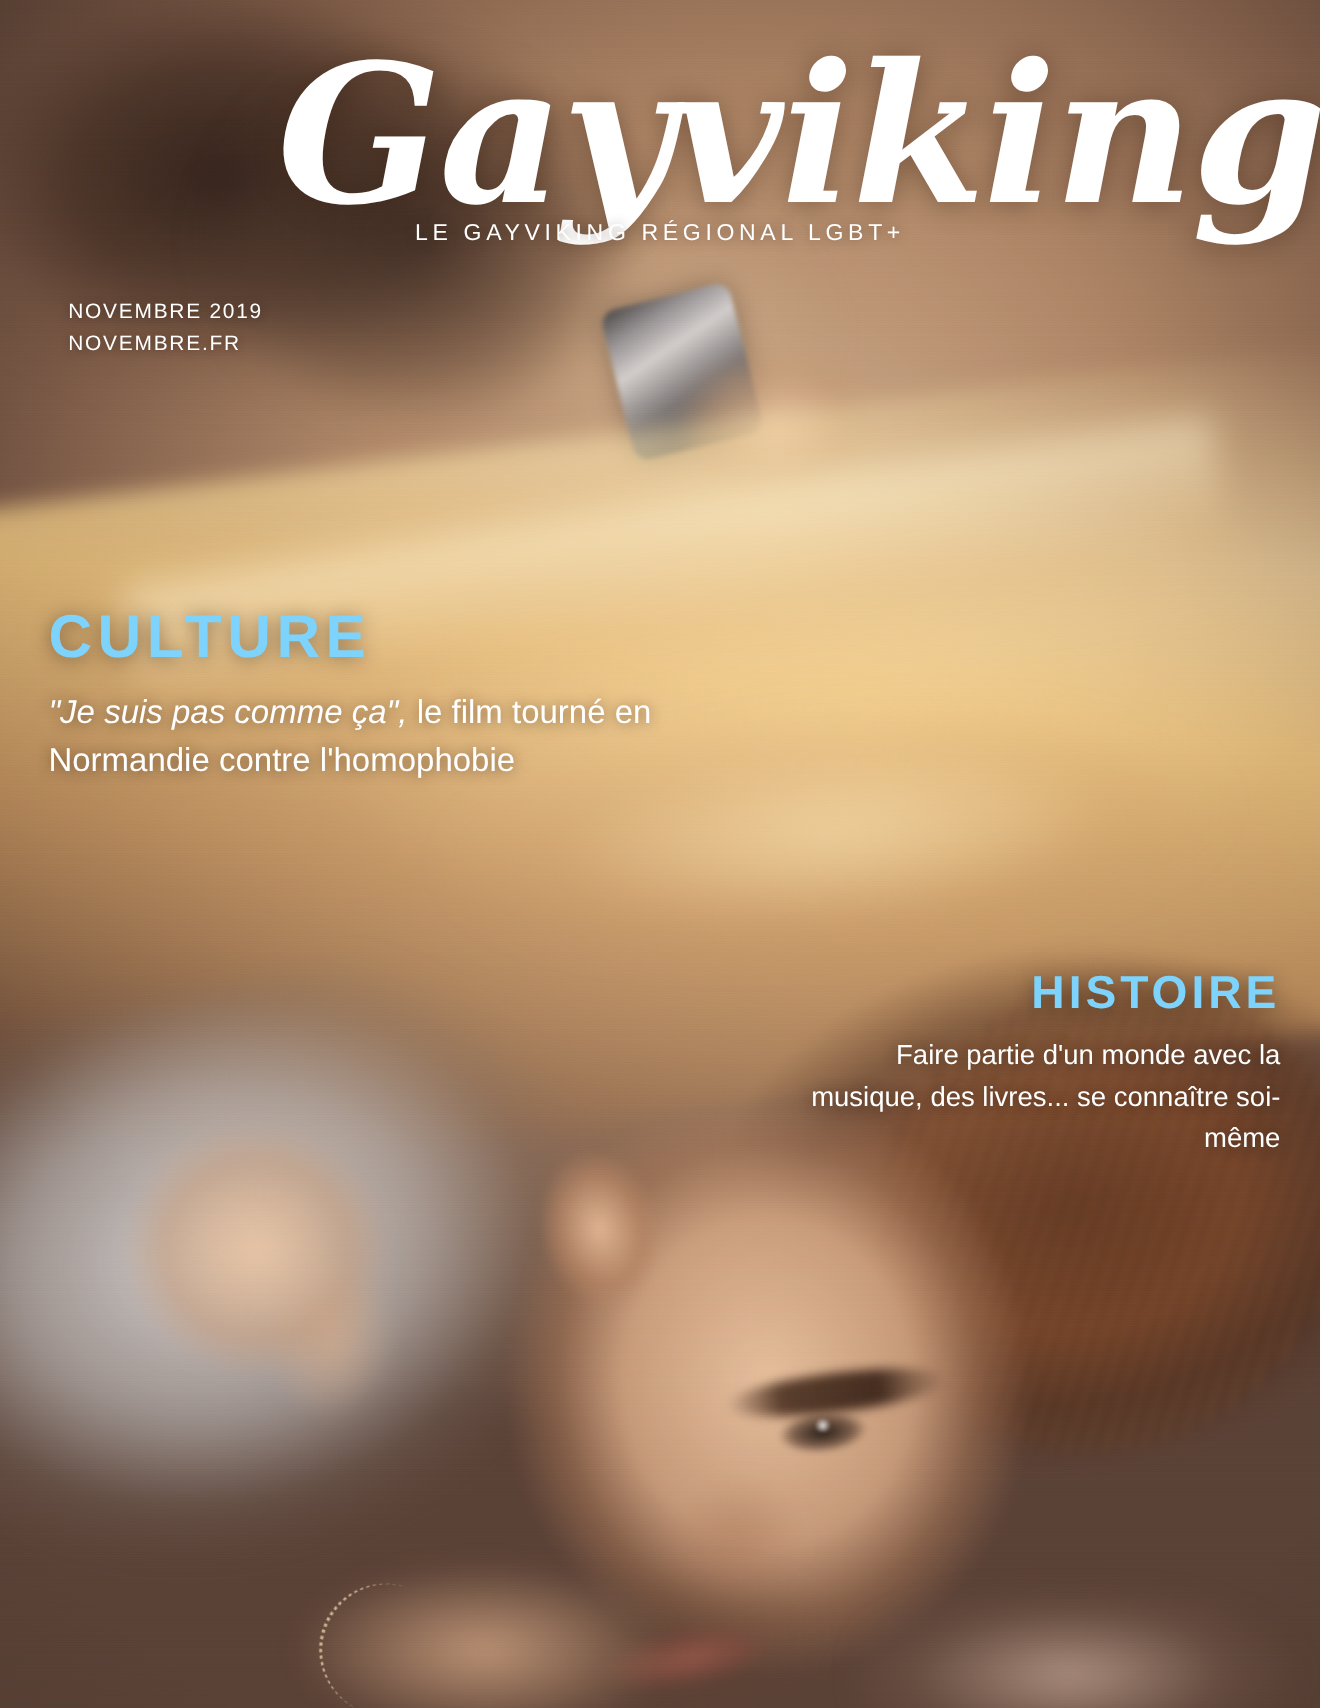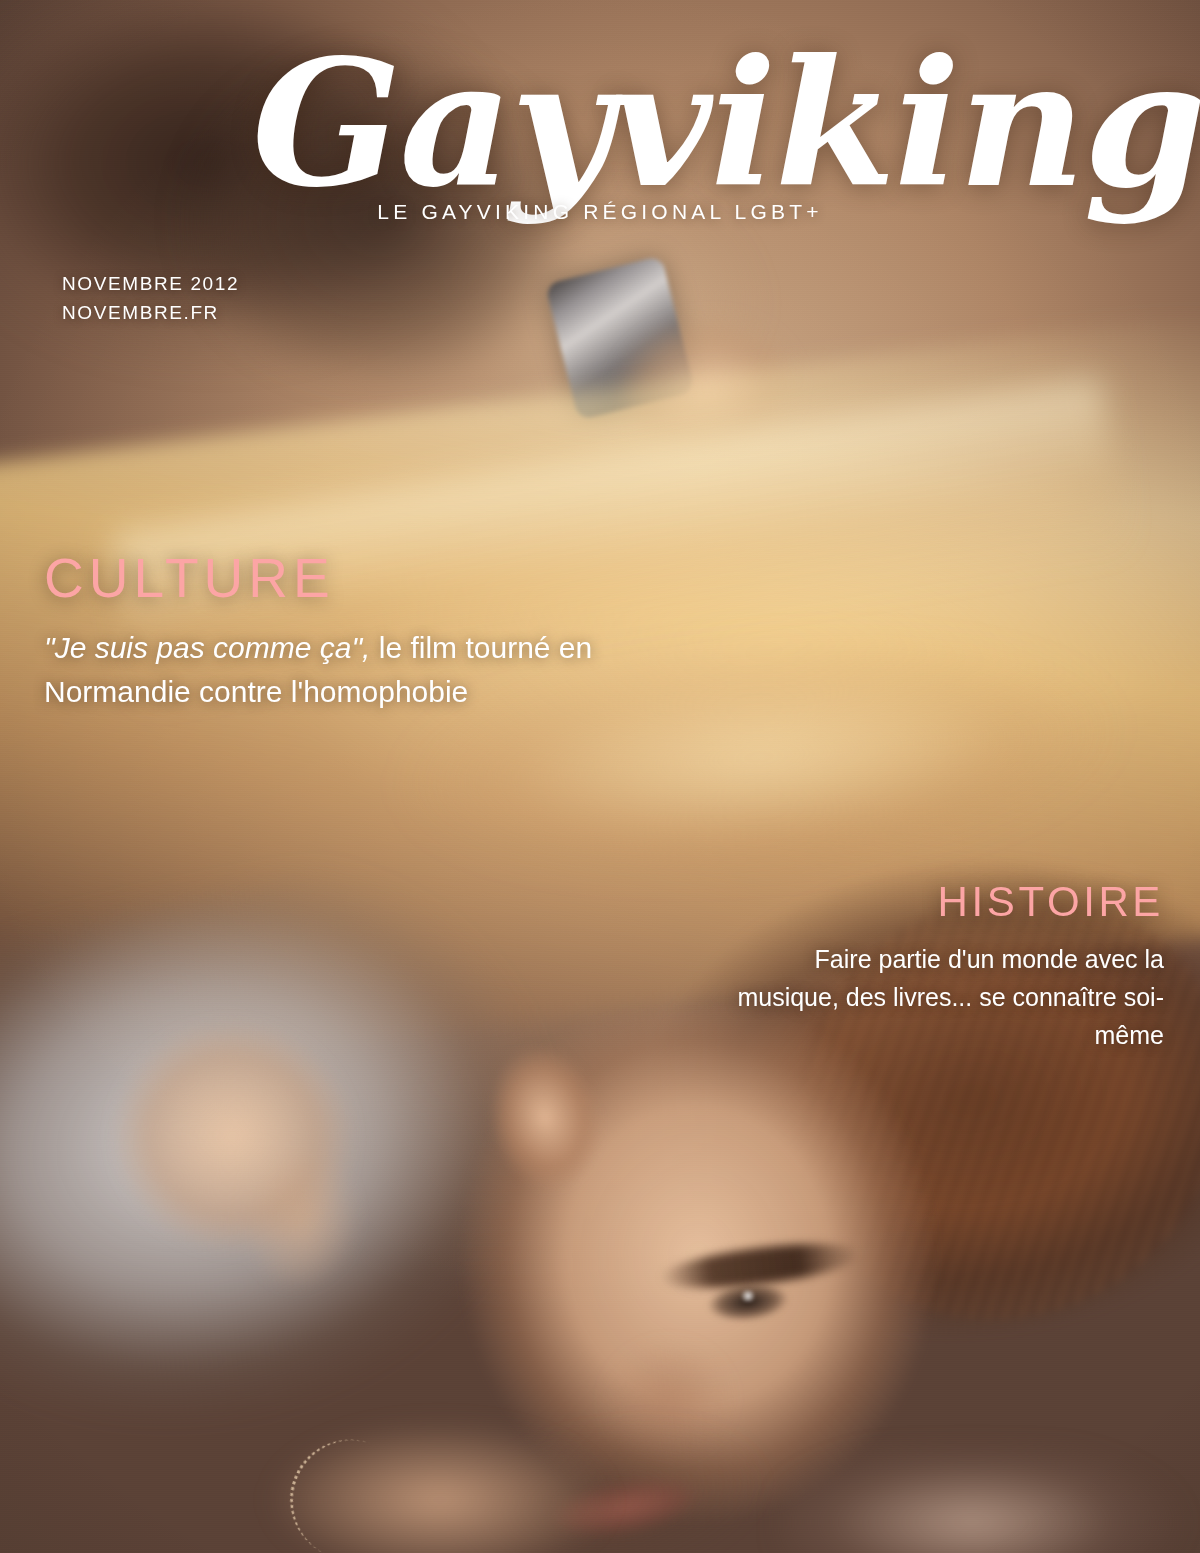--- a/index.html
+++ b/index.html
@@ -277,25 +277,25 @@
   }
 
   .headline-block {
     position: absolute;
   }
   .hl-culture { top: 550px; left: 44px; width: 560px; }
   .hl-histoire { top: 880px; left: 728px; width: 436px; text-align: right; }
 
   .hl-kicker {
     font-size: 55px;
-    font-weight: 400;
+    font-weight: 700;
     letter-spacing: 5px;
     line-height: 1.05;
     margin: 0 0 18px 0;
-    color: #fca5a5;
+    color: #7dd3fc;
     text-shadow: 0 2px 16px rgba(50,30,18,0.5);
   }
   .hl-kicker.small {
     font-size: 42px;
     letter-spacing: 3.6px;
     margin-bottom: 16px;
   }
   .hl-deck {
     font-size: 30px;
     font-weight: 400;
@@ -346,21 +346,21 @@
   </div>
 
   <div class="cover-text">
 
     <div class="masthead">
       <h1 class="masthead-title">Gayviking</h1>
     </div>
     <div class="masthead-sub">LE GAYVIKING RÉGIONAL LGBT+</div>
 
     <div class="issue-block">
-      <div>NOVEMBRE 2012</div>
+      <div>NOVEMBRE 2019</div>
       <div>NOVEMBRE.FR</div>
     </div>
 
     <div class="headline-block hl-culture">
       <div class="hl-kicker">CULTURE</div>
       <p class="hl-deck">
         <span class="quote-italic">"Je suis pas comme ça",</span>
         <span>le film tourné en Normandie contre l'homophobie</span>
       </p>
     </div>

